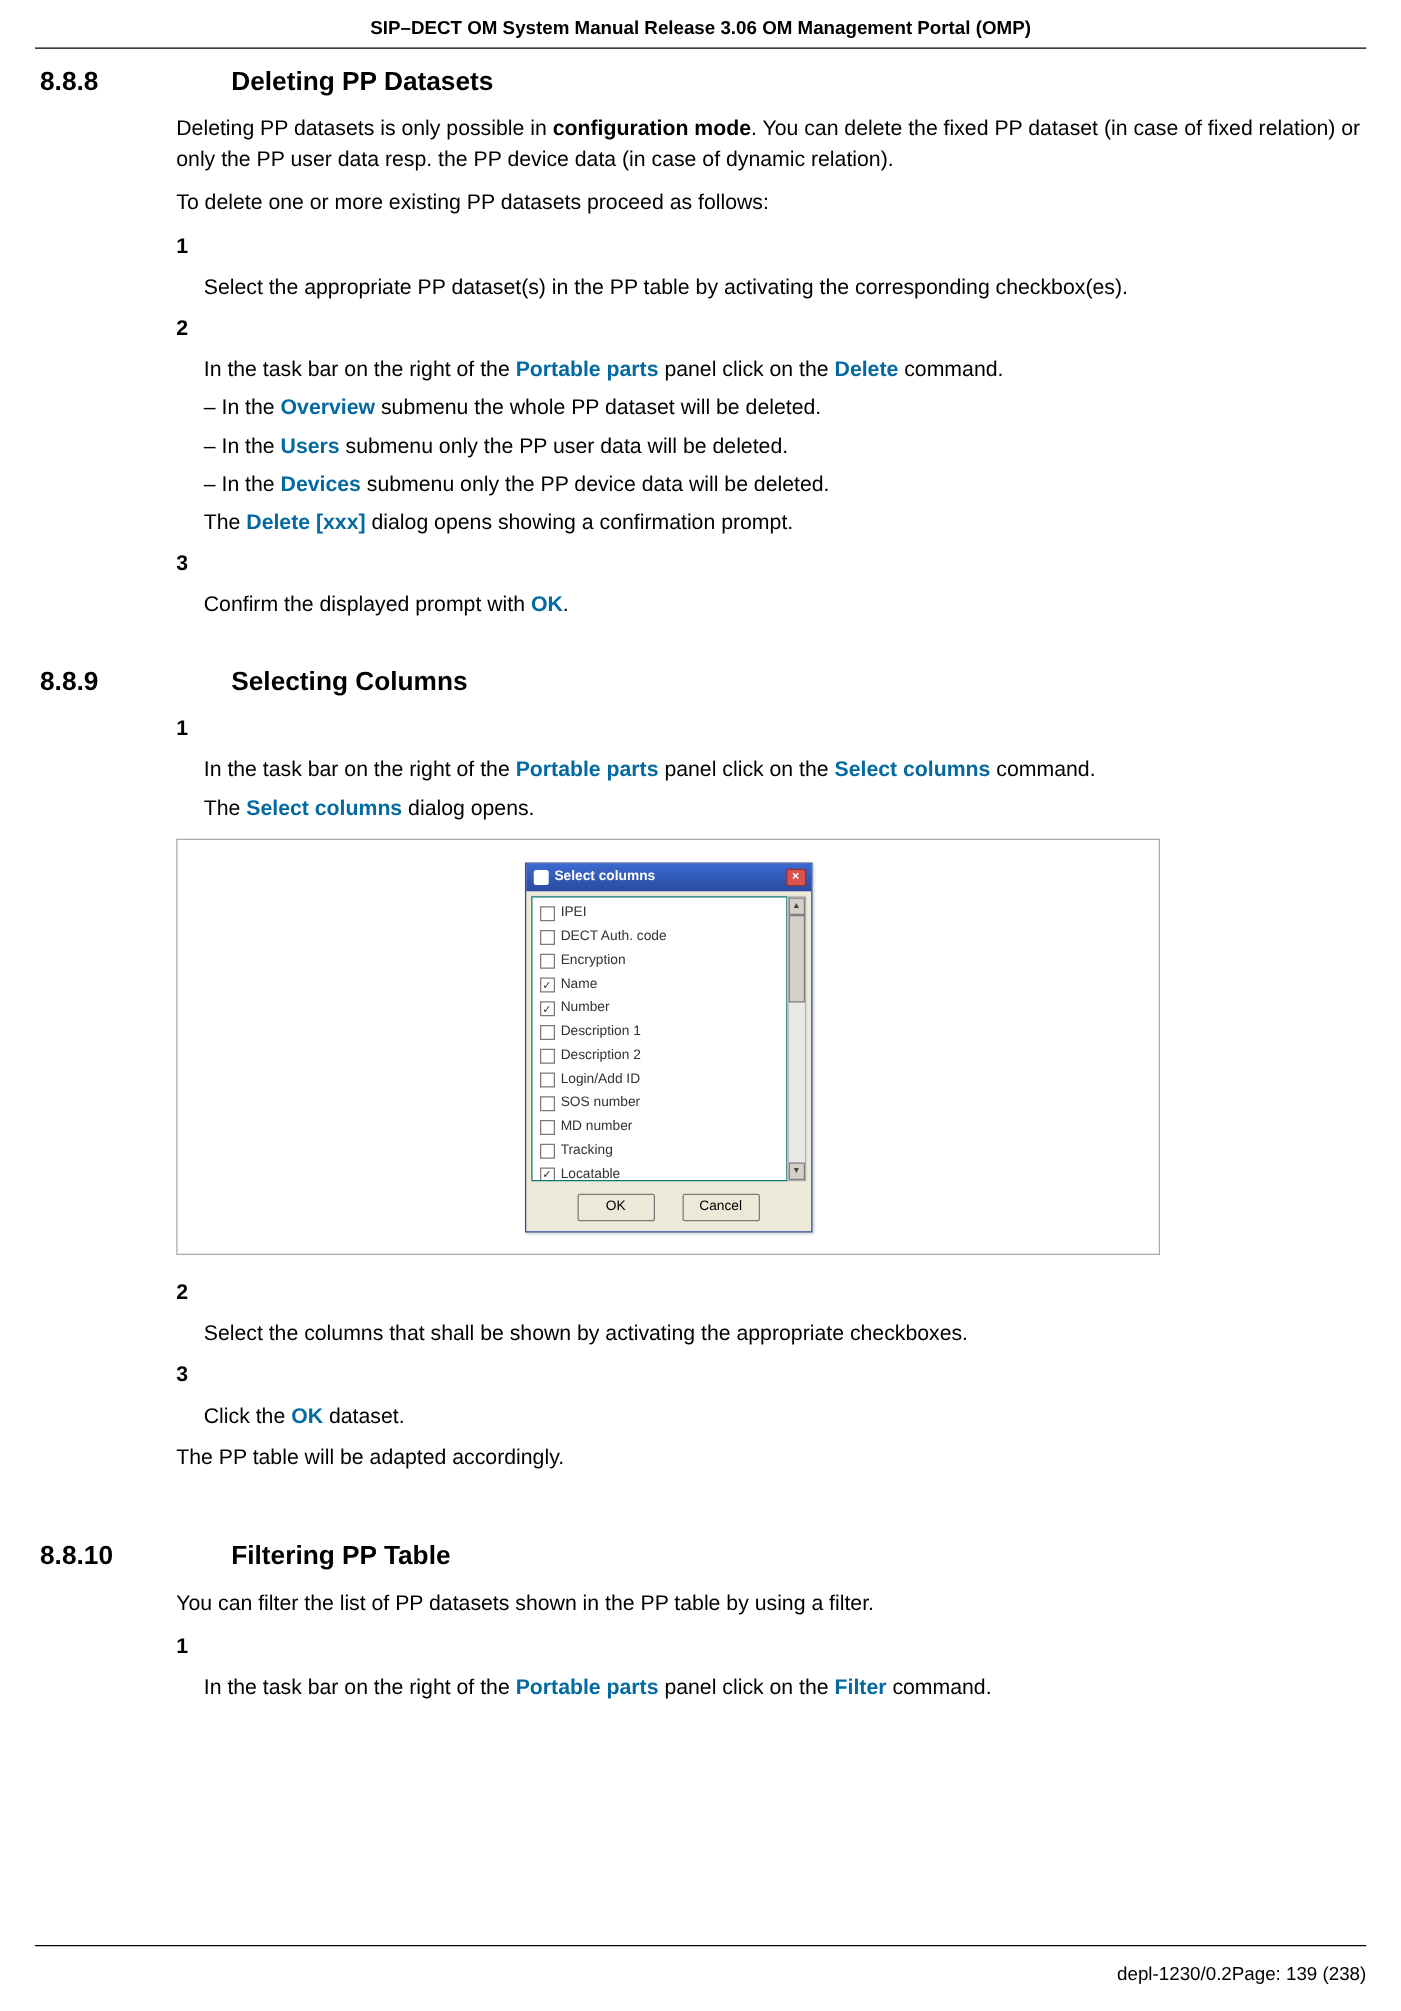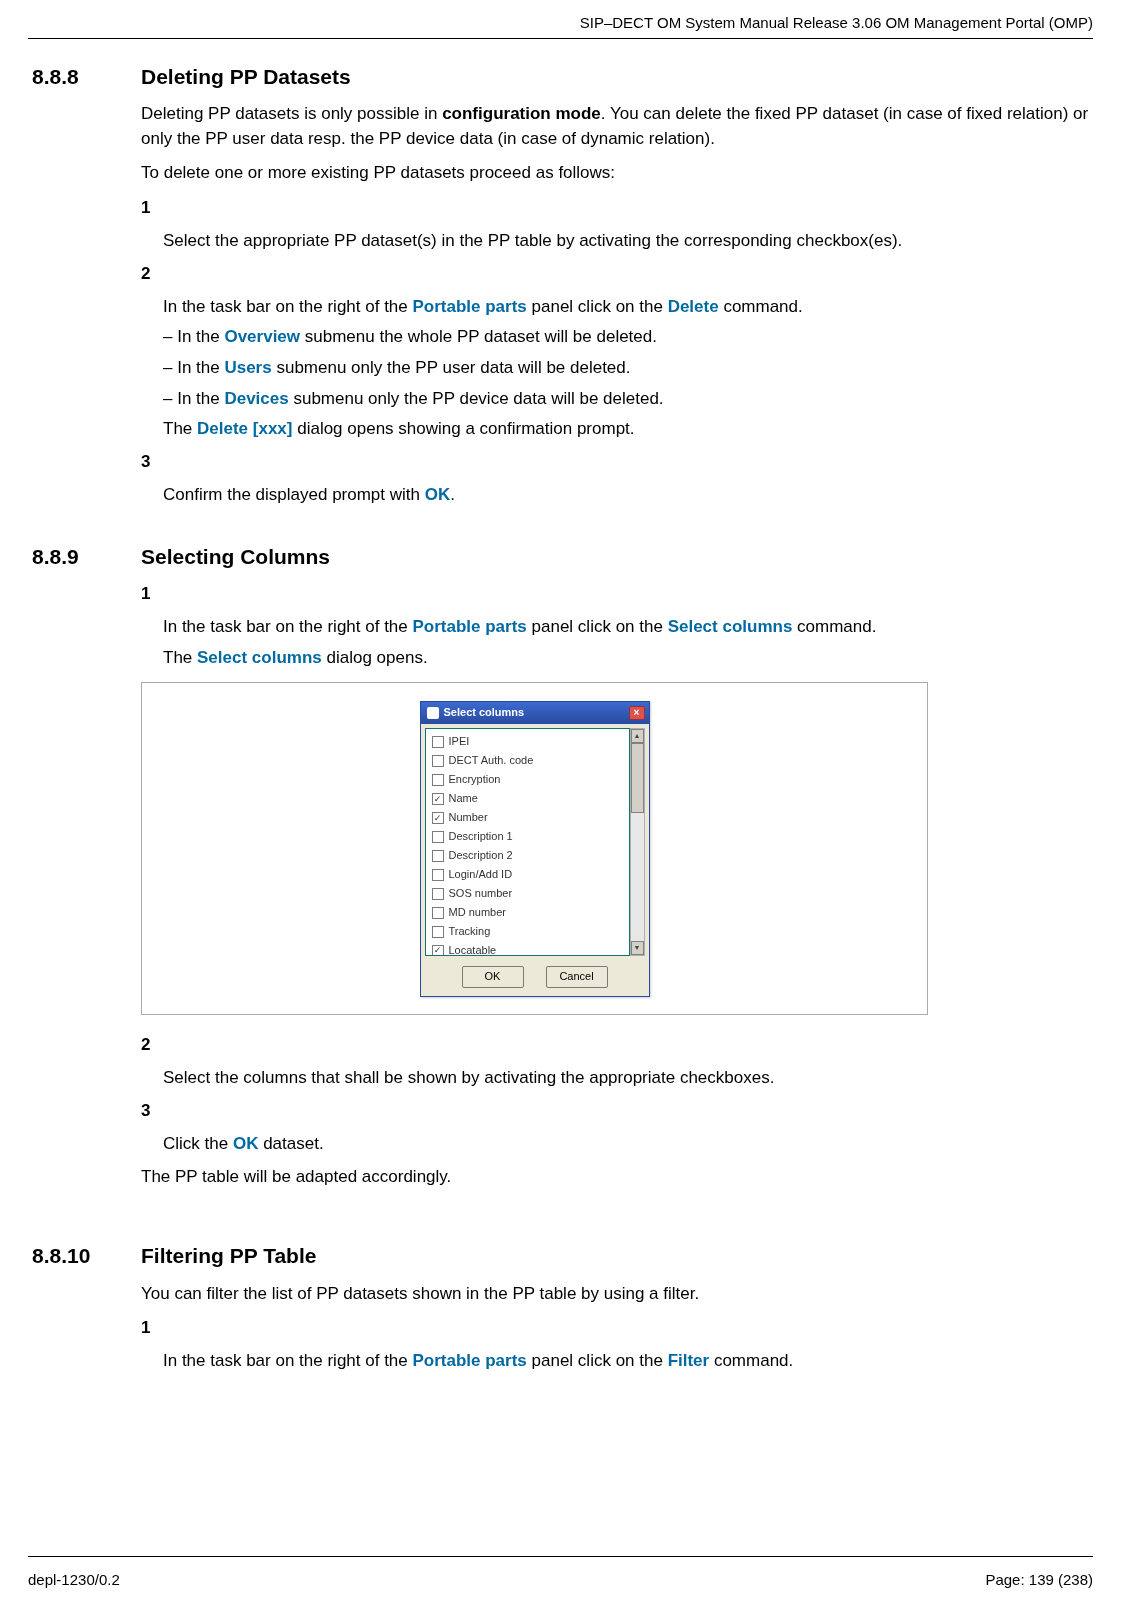--- a/index.html
+++ b/index.html
@@ -12,34 +12,35 @@
       width: 1121px;
       height: 1609px;
       position: relative;
       padding: 0;
     }
     .page {
       padding: 0 28px;
     }
     .header {
       display: flex;
-      justify-content: flex-end;
-      font-weight: normal;
+      justify-content: center;
+      font-weight: bold;
       font-size: 15px;
       padding: 12px 0 4px;
       border-bottom: 1.5px solid #000;
-      margin-bottom: 23px;
+      margin-bottom: 12px;
     }
     .section-heading {
       display: flex;
       font-weight: bold;
       font-size: 21px;
       margin-top: 10px;
       margin-bottom: 10px;
       margin-left: 4px;
+      gap: 44px;
     }
     .section-heading .num {
       width: 109px;
       flex-shrink: 0;
     }
     .body-indent {
       margin-left: 113px;
     }
     .para {
       margin-bottom: 10px;
@@ -68,21 +69,21 @@
       right: 28px;
       bottom: 52px;
       border-top: 1.5px solid #000;
     }
     .footer {
       position: absolute;
       left: 28px;
       right: 28px;
       bottom: 18px;
       display: flex;
-      justify-content: space-between;
+      justify-content: flex-end;
       font-size: 15px;
     }
     
     .figure-wrap {
       margin: 12px 0 18px 0;
       border: 1px solid #aaa;
       width: 787px;
       height: 333px;
       display: flex;
       align-items: center;

